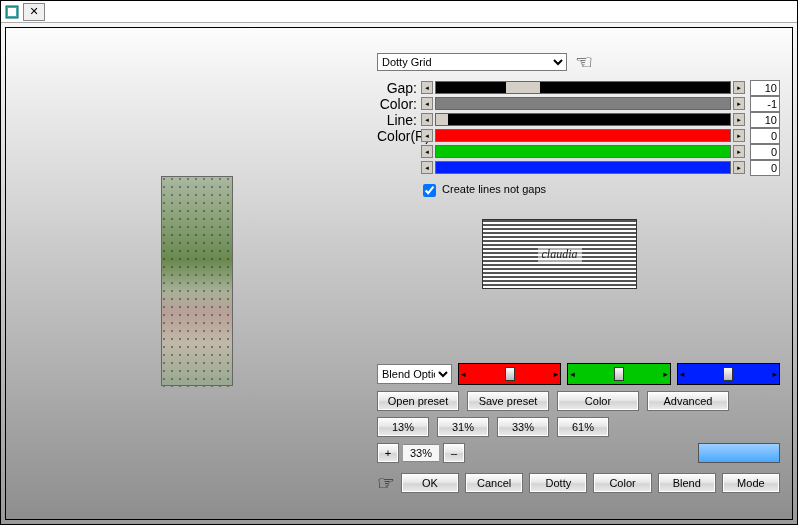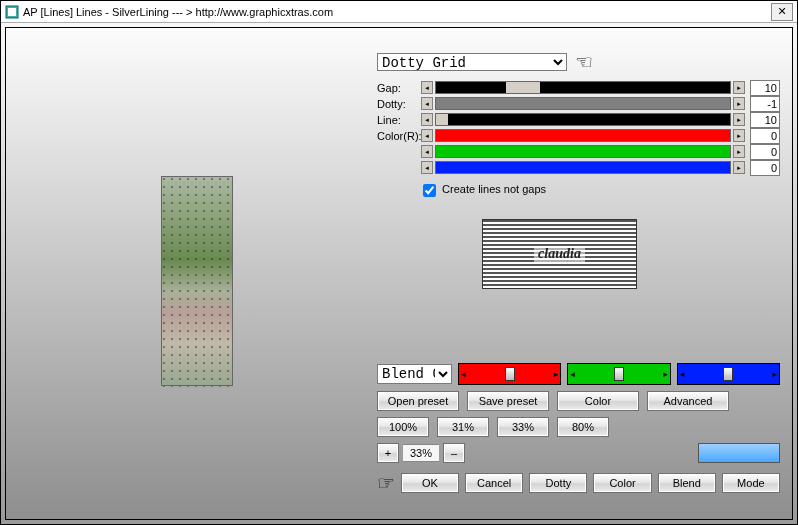--- a/index.html
+++ b/index.html
@@ -6,34 +6,34 @@
   body { margin: 0; padding: 0; font-family: "Tahoma", "MS Sans Serif", sans-serif; font-size: 11px; background: #fff; }
   .window { width: 798px; height: 525px; border: 1px solid #000; background: linear-gradient(180deg, #fcfcfc 0%, #9a9a9a 100%); position: relative; }
   .titlebar { height: 22px; background: #fff; display: flex; align-items: center; padding: 0 4px; border-bottom: 1px solid #aaa; }
   .titlebar .icon { width: 14px; height: 14px; margin-right: 4px; }
   .titlebar .title { flex: 1; font-size: 11px; color: #000; }
   .titlebar .close { width: 22px; height: 18px; border: 1px solid #888; background: #f0f0f0; display: flex; align-items: center; justify-content: center; font-family: Arial; font-size: 11px; }
   .content { position: absolute; top: 26px; left: 4px; right: 4px; bottom: 4px; border: 1px solid #000; background: linear-gradient(180deg, #fcfcfc 0%, #8e8e8e 100%); }
   .preview { position: absolute; left: 155px; top: 148px; width: 72px; height: 210px; border: 1px solid #666; background: linear-gradient(180deg, #aab8a0 0%, #6a8a50 40%, #a8b098 55%, #b8a098 65%, #c0b8a8 80%, #98a890 100%); }
   .right { position: absolute; left: 371px; top: 24px; right: 12px; }
   .dropdown-row { display: flex; align-items: center; gap: 8px; margin-bottom: 8px; }
-  select { font-size: 14px; border: 1px solid #7a7a7a; background: #fff; height: 18px; font-family: Liberation Mono, monospace; }
+  select { font-size: 11px; border: 1px solid #7a7a7a; background: #fff; height: 18px; }
   .preset-select { width: 190px; }
   .hand { font-size: 20px; line-height: 1; transform: scaleX(-1); filter: hue-rotate(10deg) saturate(2); }
   .hand2 { font-size: 20px; line-height: 1; }
   .slider-group { margin-top: 2px; }
   .srow { display: flex; align-items: center; margin-bottom: 1px; gap: 2px; height: 15px; }
-  .slabel { width: 42px; text-align: left; font-size: 11px; color: #000; padding-right: 2px; }
+  .slabel { width: 42px; text-align: right; font-size: 14px; color: #000; padding-right: 2px; }
   .arrow { width: 12px; height: 13px; background: #d4d0c8; border: 1px solid #808080; font-size: 7px; display: flex; align-items: center; justify-content: center; color: #000; }
   .track { flex: 1; height: 13px; border: 1px solid #666; position: relative; }
   .valbox { width: 30px; height: 16px; border: 1px solid #7a7a7a; background: #fff; font-size: 11px; padding: 0 2px; text-align: right; margin-left: 3px; line-height: 14px; }
   .check-row { margin-top: 6px; margin-left: 42px; font-size: 11px; }
   .check-row input { vertical-align: middle; margin-right: 3px; }
   .logo { position: absolute; left: 105px; top: 167px; width: 155px; height: 70px; border: 1px solid #333; background: repeating-linear-gradient(0deg, #fff 0px, #fff 2px, #555 2px, #555 4px); display: flex; align-items: center; justify-content: center; }
-  .logo-text { font-family: cursive; font-size: 14px; color: #222; background: #fff8; padding: 0 4px; font-weight: bold; font-style: italic; }
+  .logo-text { font-family: cursive; font-size: 12px; color: #222; background: #fff8; padding: 0 4px; font-weight: normal; font-style: italic; }
   .row2 { display: flex; gap: 6px; align-items: center; margin-bottom: 6px; }
   .blend-select { width: 75px; height: 20px; }
   .color-slider { flex: 1; height: 22px; border: 1px solid #000; display: flex; align-items: center; justify-content: center; position: relative; }
   .color-slider::before, .color-slider::after { content: '◂'; position: absolute; left: 2px; color: #000; font-size: 9px; }
   .color-slider::after { content: '▸'; left: auto; right: 2px; }
   .thumb { width: 10px; height: 14px; background: linear-gradient(180deg,#fff,#bbb); border: 1px solid #333; }
   .btn-row { display: flex; gap: 8px; margin-bottom: 6px; flex-wrap: wrap; }
   .btn { height: 20px; border: 1px solid #707070; background: linear-gradient(180deg,#fefefe 0%,#e8e8e8 45%, #d4d4d4 55%, #ececec 100%); font-size: 11px; display: inline-flex; align-items: center; justify-content: center; padding: 0; box-shadow: 0 0 0 1px #fff inset; }
   .w82 { width: 82px; } .w52 { width: 52px; } .w56 { width: 76px; }
   .zoom-val { display: inline-block; min-width: 36px; height: 18px; border-top:1px solid #888; border-bottom:1px solid #888; background: #f6f6f6; font-size: 11px; text-align: center; line-height: 16px; vertical-align: top; }
@@ -44,21 +44,20 @@
 </style>
 </head>
 <body>
 
 <div class="window">
   <div class="titlebar">
     <svg class="icon" viewBox="0 0 14 14">
         <rect x="1" y="1" width="12" height="12" fill="#4aa" stroke="#066"></rect>
         <rect x="3" y="3" width="8" height="8" fill="#fff"></rect>
       </svg>
-    <span class="title">AP [Lines]  Lines - SilverLining    --- &gt;  http://www.graphicxtras.com</span>
     <div class="close">✕</div>
   </div>
 
   <div class="content">
     <div class="preview">
       <svg width="72" height="210" style="position:absolute;top:0;left:0">
         <defs>
             <pattern id="d" width="8" height="8" patternUnits="userSpaceOnUse">
               <circle cx="2" cy="2" r="0.8" fill="#222"></circle>
             </pattern>
@@ -77,21 +76,21 @@
         <div class="srow">
           <span class="slabel">Gap:</span>
           <div class="arrow">◂</div>
           <div class="track" style="background:#000">
               <div style="position:absolute;left:70px;width:34px;height:100%;background:#d4d0c8"></div>
             </div>
           <div class="arrow">▸</div>
           <div class="valbox">10</div>
         </div>
         <div class="srow">
-          <span class="slabel">Dotty:</span>
+          <span class="slabel">Color:</span>
           <div class="arrow">◂</div>
           <div class="track" style="background:#808080"></div>
           <div class="arrow">▸</div>
           <div class="valbox">-1</div>
         </div>
         <div class="srow">
           <span class="slabel">Line:</span>
           <div class="arrow">◂</div>
           <div class="track" style="background:#000">
               <div style="position:absolute;left:0;width:12px;height:100%;background:#d4d0c8"></div>
@@ -145,24 +144,24 @@
             <div class="thumb"></div>
           </div>
       </div>
       <div class="btn-row">
         <button class="btn w82">Open preset</button>
         <button class="btn w82">Save preset</button>
         <button class="btn w82">Color</button>
         <button class="btn w82">Advanced</button>
       </div>
       <div class="btn-row">
-        <button class="btn w52">100%</button>
+        <button class="btn w52">13%</button>
         <button class="btn w52">31%</button>
         <button class="btn w52">33%</button>
-        <button class="btn w52">80%</button>
+        <button class="btn w52">61%</button>
       </div>
       <div class="swatch-row">
         <button class="btn" style="width:22px">+</button>
         <span class="zoom-val">33%</span>
         <button class="btn" style="width:22px">–</button>
         <div class="swatch"></div>
       </div>
       <div class="ok-row">
         <span class="hand2">☞</span>
         <button class="btn w56">OK</button>

